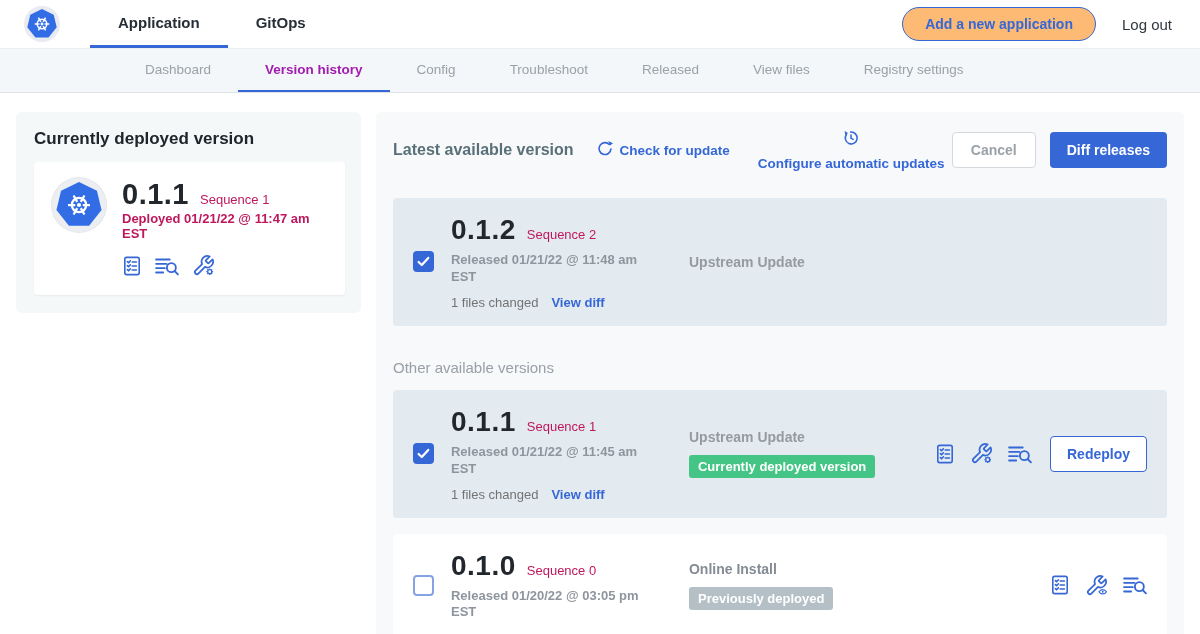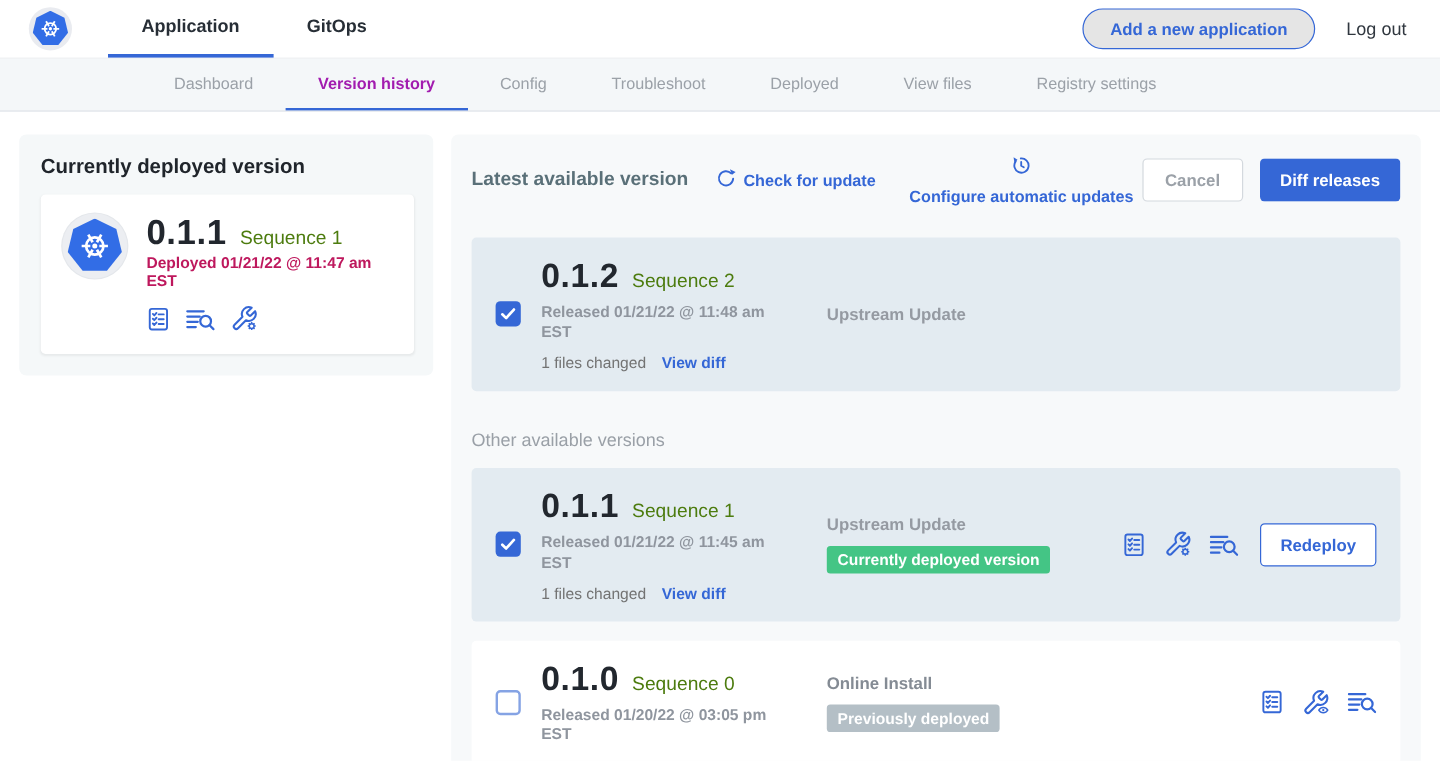--- a/index.html
+++ b/index.html
@@ -7,39 +7,39 @@
     font-family:"Liberation Sans", sans-serif; color:#2b3138; }
 
   
   .topnav { height:49px; background:#fff; display:flex; align-items:stretch; border-bottom:1px solid #eceef1; }
   .brand { width:36px; height:36px; border-radius:50%; background:#e9ebf0; display:flex; align-items:center; justify-content:center; align-self:center; margin-left:24px; }
   .hept { width:30px; height:30px; background:#326de6; clip-path:polygon(50% 0%, 89% 19%, 99% 61%, 72% 95%, 28% 95%, 1% 61%, 11% 19%); display:flex; align-items:center; justify-content:center; }
   .topnav-tabs { display:flex; margin-left:30px; }
   .topnav-tab { display:flex; align-items:center; padding:0 28px; font-size:15px; font-weight:bold; color:#272e36; cursor:pointer; border-bottom:3px solid transparent; }
   .topnav-tab.active { border-bottom-color:#3567d6; }
   .topnav-right { margin-left:auto; display:flex; align-items:center; gap:26px; padding-right:28px; }
-  .pill-btn { border:1px solid #3567d6; color:#3567d6; background:#e5e5e5; border-radius:17px; height:34px; padding:0 22px; font-size:14px; font-weight:bold; display:flex; align-items:center; cursor:pointer; }
+  .pill-btn { border:1px solid #3567d6; color:#3567d6; background:#fdba74; border-radius:17px; height:34px; padding:0 22px; font-size:14px; font-weight:bold; display:flex; align-items:center; cursor:pointer; }
   .logout { font-size:15px; color:#30373f; cursor:pointer; }
 
   
   .subnav { height:44px; background:#f4f7f9; border-bottom:1px solid #dfe3e8; display:flex; padding-left:118px; }
   .subnav-tab { display:flex; align-items:center; padding:0 27px; font-size:13.5px; color:#9ba1a8; cursor:pointer; border-bottom:2px solid transparent; }
   .subnav-tab.active { color:#a21caf; font-weight:bold; border-bottom-color:#3567d6; }
 
   
   .main { display:flex; padding:19px 16px 0 16px; gap:15px; align-items:flex-start; }
 
   .left-card { width:401px; background:#f5f8f9; border-radius:6px; padding:17px 16px 18px 18px; }
   .left-title { font-size:17px; font-weight:bold; color:#20252b; }
   .deployed-card { margin-top:13px; background:#fff; border-radius:4px; box-shadow:0 1px 2px rgba(0,0,0,.06); padding:16px 18px 18px 18px; display:flex; gap:16px; }
   .logo-ring { width:54px; height:54px; border-radius:50%; background:#eceef2; box-shadow:0 0 0 1px #e4e7eb; display:flex; align-items:center; justify-content:center; flex:none; }
   .logo-ring .hept { width:46px; height:46px; }
   .ver-row { display:flex; align-items:baseline; gap:11px; }
   .ver-num { font-size:29px; font-weight:bold; color:#22272e; letter-spacing:.5px; }
-  .seq { font-size:16px; color:#4d7c0f; }
+  .seq { font-size:13px; color:#be185d; }
   .deployed-at { margin-top:0; font-size:13px; color:#be185d;font-weight:bold; }
   .icon-row { margin-top:13px; display:flex; gap:13px; align-items:center; color:#3567d6; }
   .icon-row svg, .row-icons svg { display:block; cursor:pointer; }
 
   .right-card { flex:1; background:#f7f9fa; border-radius:6px; padding:17px 17px 18px 17px; min-height:504px; }
   .avail-head { display:flex; align-items:center; }
   .avail-title { font-size:16px; font-weight:bold; color:#5a7078; }
   .link-item { display:flex; align-items:center; gap:6px; color:#3567d6; font-size:13.5px; font-weight:bold; cursor:pointer; }
   .link-item.first { margin-left:22px; }
   .link-item + .link-item { margin-left:28px;flex-direction:column; }
@@ -158,21 +158,21 @@
     <button class="pill-btn">Add a new application</button>
     <span class="logout">Log out</span>
   </div>
 </div>
 
 <div class="subnav">
   <div class="subnav-tab">Dashboard</div>
   <div class="subnav-tab active">Version history</div>
   <div class="subnav-tab">Config</div>
   <div class="subnav-tab">Troubleshoot</div>
-  <div class="subnav-tab">Deployed</div>
+  <div class="subnav-tab">Released</div>
   <div class="subnav-tab">View files</div>
   <div class="subnav-tab">Registry settings</div>
 </div>
 
 <div class="main">
 
   <div class="left-card">
     <div class="left-title">Currently deployed version</div>
     <div class="deployed-card">
       <div class="logo-ring">

